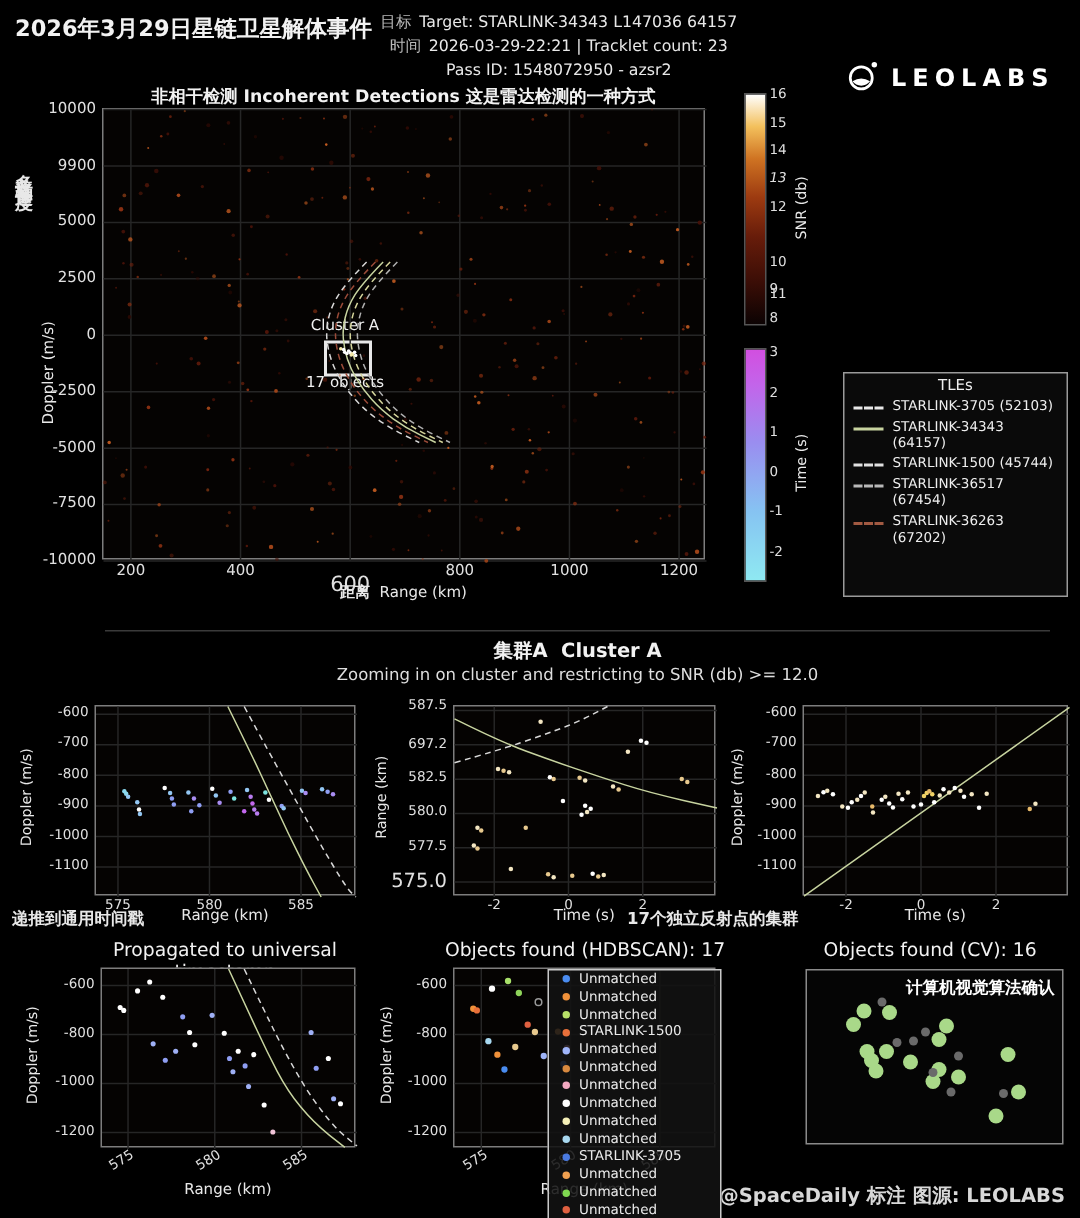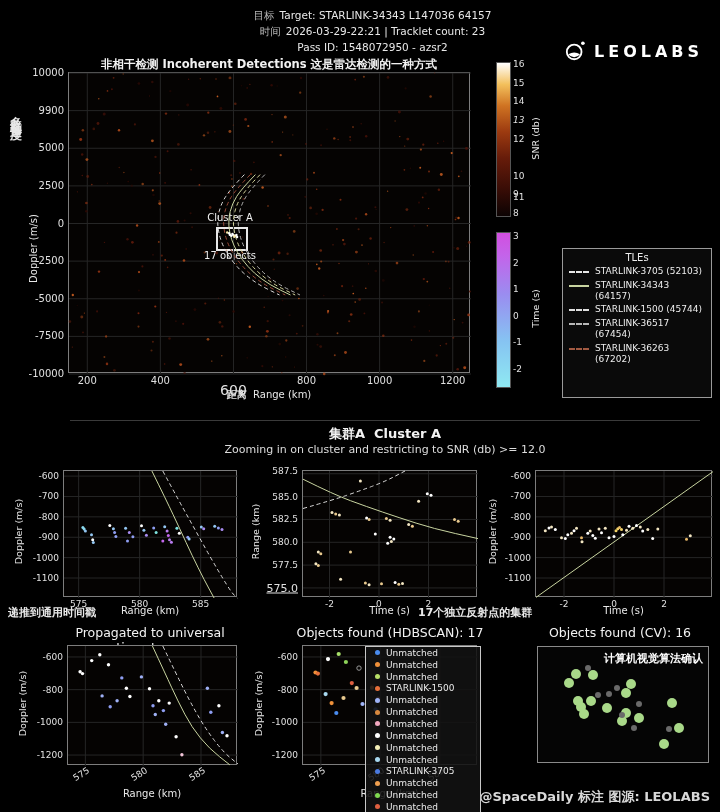--- a/index.html
+++ b/index.html
@@ -34,20 +34,21 @@
   .hdr-cn{color:#b8b8b8;margin-right:5px;}
   .cvdot{position:absolute;border-radius:50%;}
   .footer{position:absolute;font-size:13px;font-weight:bold;color:#d8d8d8;white-space:nowrap;}
   .zh{font-weight:bold;}
 </style>
 </head>
 <body>
 
 <div id="app">
 
+  <div class="abs title zh" style="left:10px;top:10px;font-size:15px;text-align:left;">2026年3月29日星链卫星解体事件</div>
 
   <div class="abs" style="left:230px;top:8px;width:285px;text-align:center;font-size:10.5px;">
     <div class="hdr-line">
       <span class="hdr-cn">目标</span><span>Target: STARLINK-34343 L147036 64157</span>
     </div>
     <div class="hdr-line">
       <span class="hdr-cn">时间</span><span>2026-03-29-22:21 | Tracklet count: 23</span>
     </div>
     <div class="hdr-line">
       <span>Pass ID: 1548072950 - azsr2</span>
@@ -563,25 +564,25 @@
         <circle cx="66.1" cy="113.8" r="1.5" fill="#f3e6c2"></circle>
         <circle cx="78.5" cy="112.8" r="1.5" fill="#e8c98e"></circle>
         <circle cx="92.1" cy="111.5" r="1.5" fill="#ffffff"></circle>
         <circle cx="95.8" cy="113.3" r="1.5" fill="#e8c98e"></circle>
         <circle cx="99.5" cy="112.4" r="1.5" fill="#f3e6c2"></circle>
       </svg>
       <div class="tick tx" style="left: 26.4851px; top: 127px; font-size: 9px;">-2</div>
       <div class="tick tx" style="left: 75.9901px; top: 127px; font-size: 9px;">0</div>
       <div class="tick tx" style="left: 125.495px; top: 127px; font-size: 9px;">2</div>
       <div class="tick ty" style="left: 0px; top: 0; font-size: 9px;">587.5</div>
-      <div class="tick ty" style="left: 0px; top: 25.5827px; font-size: 9px;">585.0</div>
+      <div class="tick ty" style="left: 0px; top: 25.5827px; font-size: 9px;">697.2</div>
       <div class="tick ty" style="left: 0px; top: 48.4245px; font-size: 9px;">582.5</div>
       <div class="tick ty" style="left: 0px; top: 71.2662px; font-size: 9px;">580.0</div>
       <div class="tick ty" style="left: 0px; top: 94.1079px; font-size: 9px;">577.5</div>
-      <div class="tick ty" style="left: 0px; top: 116.95px; font-size: 11px; text-decoration: underline;">575.0</div>
+      <div class="tick ty" style="left: 0px; top: 116.95px; font-size: 13px;">575.0</div>
     </div>
   <div class="plot" id="plot-midRight" style="left: 535px; top: 470px; width: 177px; height: 127px;">
       <svg width="177" height="127">
         <line x1="28.000000000000004" x2="28.000000000000004" y1="0" y2="127" stroke="#262626" stroke-width="1"></line>
         <line x1="78" x2="78" y1="0" y2="127" stroke="#262626" stroke-width="1"></line>
         <line x1="128" x2="128" y1="0" y2="127" stroke="#262626" stroke-width="1"></line>
         <line x1="0" x2="177" y1="5.096308186195826" y2="5.096308186195826" stroke="#262626" stroke-width="1"></line>
         <line x1="0" x2="177" y1="25.481540930979133" y2="25.481540930979133" stroke="#262626" stroke-width="1"></line>
         <line x1="0" x2="177" y1="45.86677367576244" y2="45.86677367576244" stroke="#262626" stroke-width="1"></line>
         <line x1="0" x2="177" y1="66.25200642054574" y2="66.25200642054574" stroke="#262626" stroke-width="1"></line>

